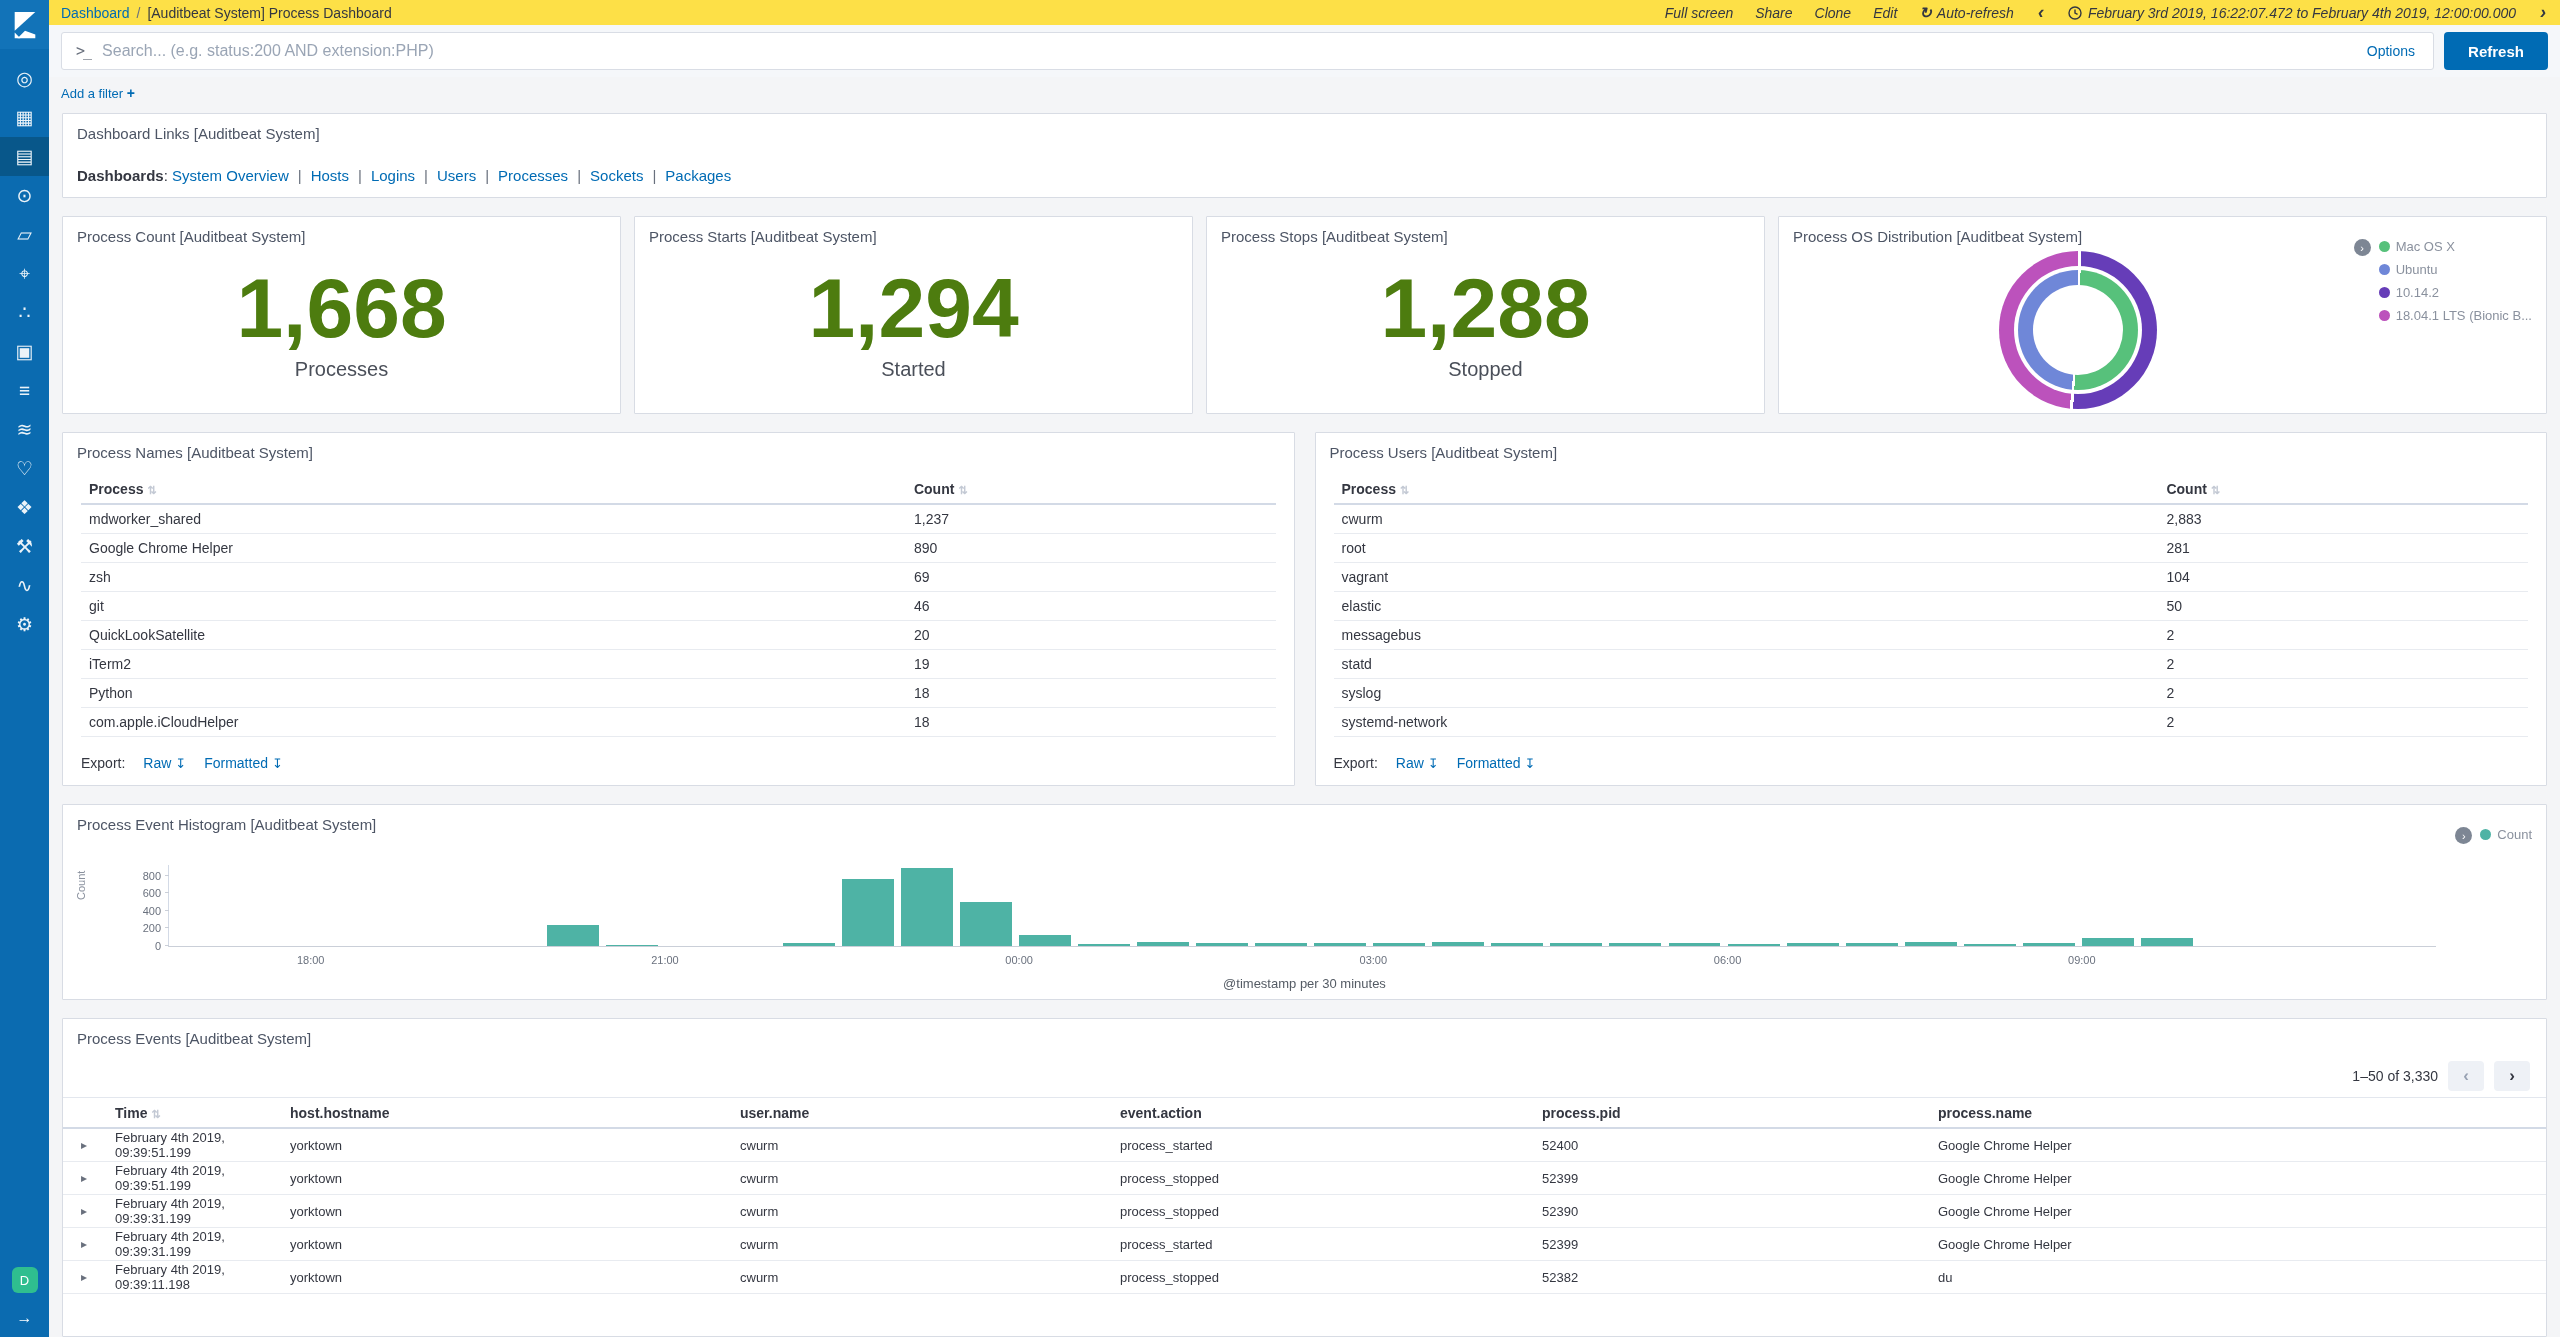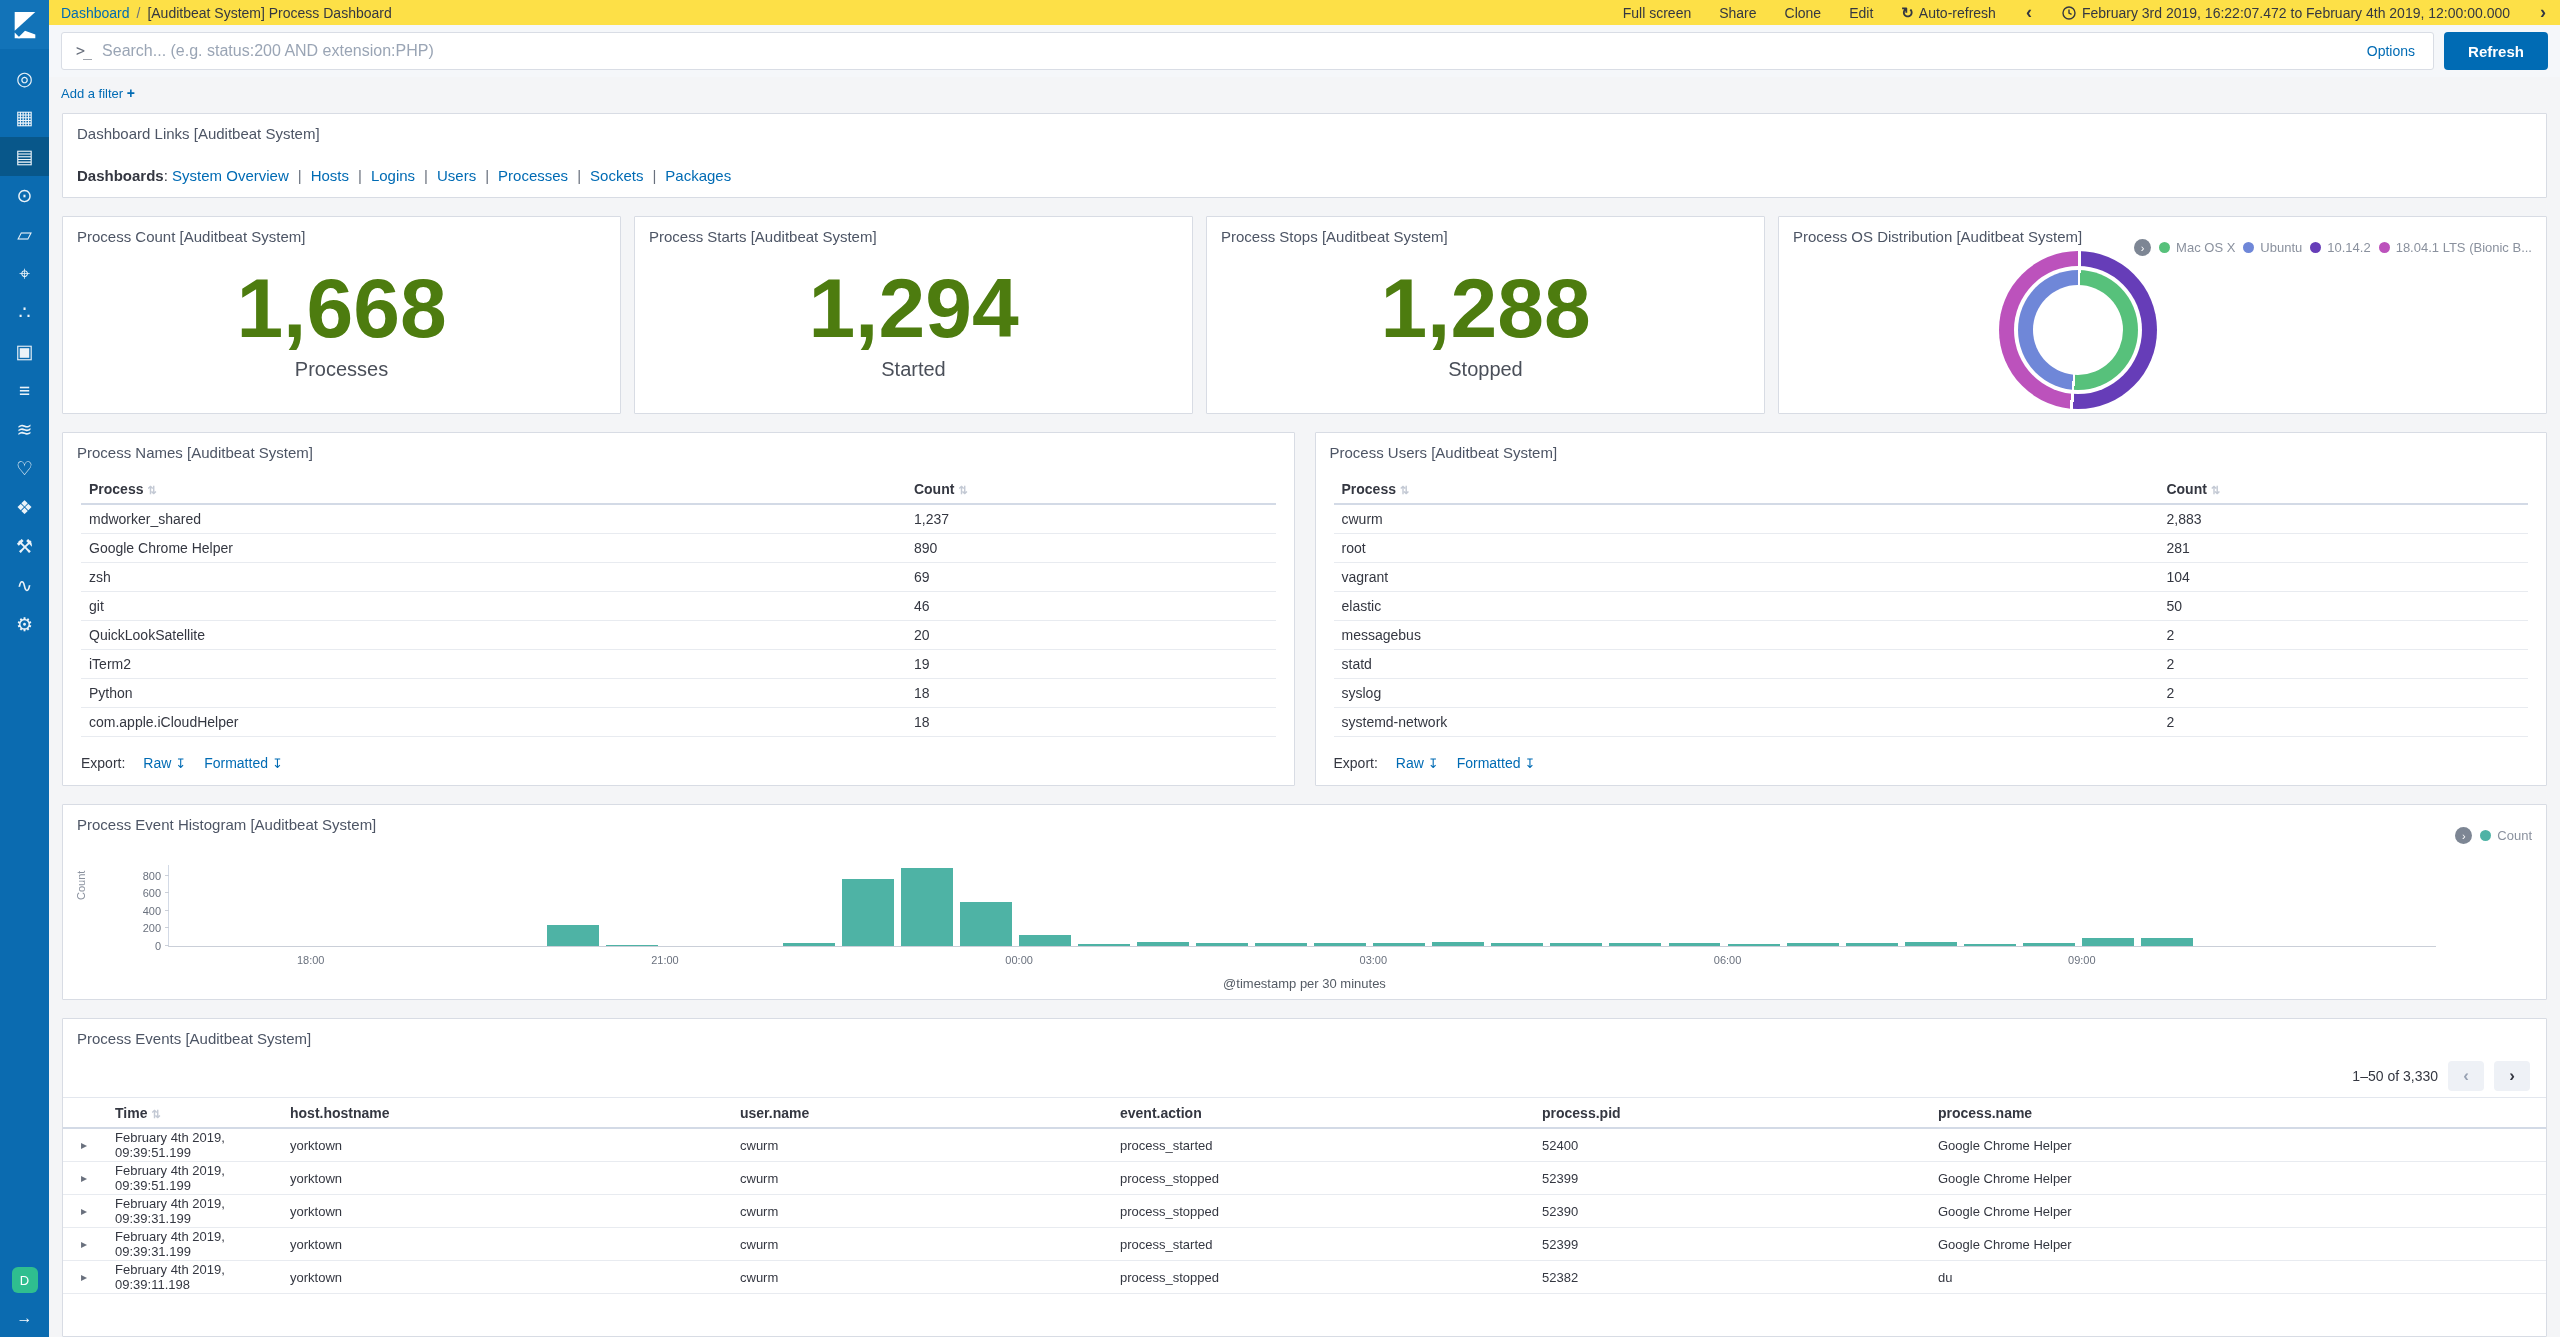--- a/index.html
+++ b/index.html
@@ -17,21 +17,21 @@
   .sidebar-bottom { margin-top:auto; display:flex; flex-direction:column; align-items:center; padding-bottom:10px; }
   .avatar { width:26px; height:26px; border-radius:6px; background:var(--avatar,#2fbe8f); color:#fff;
     font-size:13px; display:flex; align-items:center; justify-content:center; margin-bottom:16px; }
   .collapse { color:#fff; font-size:16px; cursor:pointer; }
 
   
   .main { flex:1; display:flex; flex-direction:column; min-width:0; }
   .topbar { height:25px; background:#fde047; display:flex; align-items:center; padding:0 12px; font-size:14px; }
   .crumb-link { color:var(--accent,#006bb4); text-decoration:none; cursor:pointer; }
   .crumb-sep { color:#69707d; margin:0 7px; }
-  .top-actions { margin-left:auto; display:flex; align-items:center; gap:28px; font-size:14px; }
+  .top-actions { margin-left:auto; display:flex; align-items:center; gap:22px; font-size:14px;font-style:italic; }
   .top-action { cursor:pointer; color:#343741; }
   .autorefresh { display:flex; align-items:center; gap:5px; cursor:pointer; }
   .ar-icon { font-weight:bold; font-size:15px; }
   .range-chevron { font-size:18px; font-weight:bold; cursor:pointer; padding:0 2px; }
   .timepicker { display:flex; align-items:center; gap:6px; cursor:pointer; }
 
   .search-row { background:#f5f7fa; padding:7px 12px; display:flex; align-items:center; gap:10px; }
   .query-bar { flex:1; background:#fff; border:1px solid #d9dde5; border-radius:3px; height:38px;
     display:flex; align-items:center; padding:0 14px; gap:12px; }
   .query-icon { color:#69707d; font-family:"DejaVu Sans Mono", monospace; font-size:15px; letter-spacing:-2px; }
@@ -65,21 +65,21 @@
 
   .donut-wrap { position:absolute; left:0; right:170px; top:40px; bottom:10px; display:flex; align-items:center; justify-content:center; }
   .donut { position:relative; width:158px; height:158px; border-radius:50%; }
   .d-hole1 { position:absolute; inset:15px; border-radius:50%; background:#fff; }
   .d-inner { position:absolute; inset:19px; border-radius:50%; }
   .d-hole2 { position:absolute; inset:15px; border-radius:50%; background:#fff; }
 
   .legend { position:absolute; top:22px; right:14px; display:flex; gap:8px; font-size:13px; color:#8a919e; }
   .legend-toggle { width:17px; height:17px; border-radius:50%; background:#7d8694; color:#fff; font-size:11px;
     display:flex; align-items:center; justify-content:center; cursor:pointer; flex-shrink:0; }
-  .legend-items { display:flex; flex-direction:row; gap:8px; }
+  .legend-items { display:flex; flex-direction:column; gap:8px; }
   .legend-item { display:flex; align-items:center; gap:6px; cursor:pointer; white-space:nowrap; }
   .legend-dot { width:11px; height:11px; border-radius:50%; flex-shrink:0; }
 
   .tables-row { display:flex; gap:20px; height:354px; flex-shrink:0; }
   .stats-panel { flex:1 1 0; display:flex; flex-direction:column; padding-bottom:10px; }
   .stats-table { margin:14px 18px 0; flex:1; }
   .stats-hrow { display:grid; grid-template-columns:1fr 30%; border-bottom:2px solid #d3dae6; padding:6px 8px; }
   .stats-h { font-size:14px; font-weight:bold; color:#343741; cursor:pointer; }
   .sort-icon { color:#c3c9d4; font-size:11px; margin-left:4px; }
   .stats-trow { display:grid; grid-template-columns:1fr 30%; padding:6px 8px; border-bottom:1px solid #e8ebf0; font-size:14px; }

